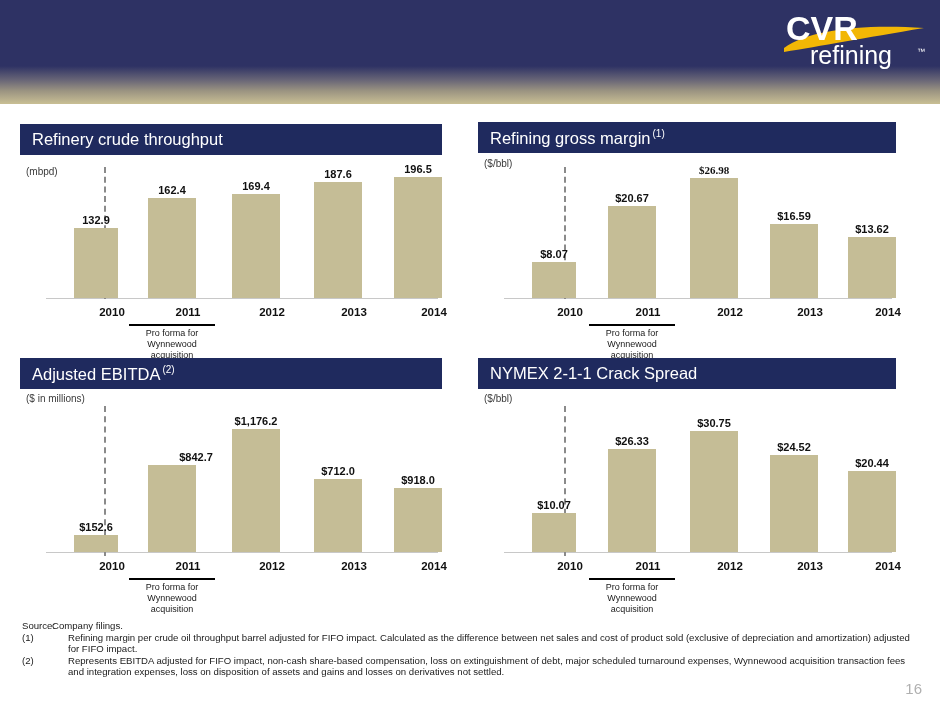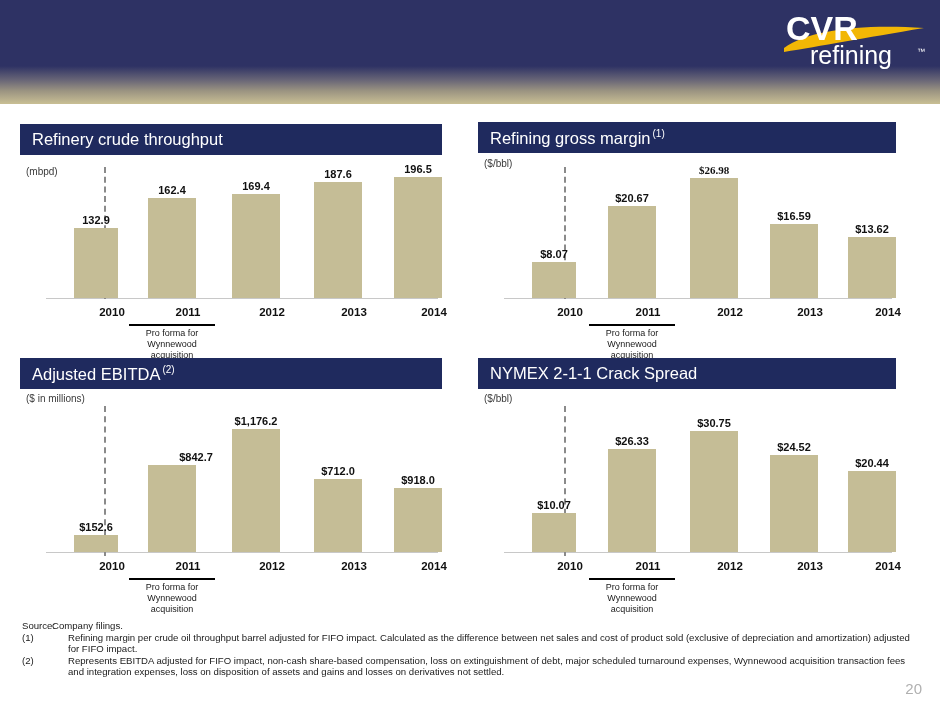--- a/index.html
+++ b/index.html
@@ -348,13 +348,13 @@
   <div class="fn-row">
     <div class="fn-indent">(1)</div>
     <div class="fn-text">Refining margin per crude oil throughput barrel adjusted for FIFO impact. Calculated as the difference between net sales and cost of product sold (exclusive of depreciation and  amortization) adjusted for FIFO impact.</div>
   </div>
   <div class="fn-row">
     <div class="fn-indent">(2)</div>
     <div class="fn-text">Represents EBITDA adjusted for FIFO impact, non-cash share-based compensation, loss on extinguishment of debt, major scheduled turnaround expenses, Wynnewood acquisition transaction fees and integration expenses, loss on disposition of assets and gains and losses on derivatives not settled.</div>
   </div>
 </div>
 
-<div class="page-num">20</div>
+<div class="page-num">16</div>
 
 </body></html>

